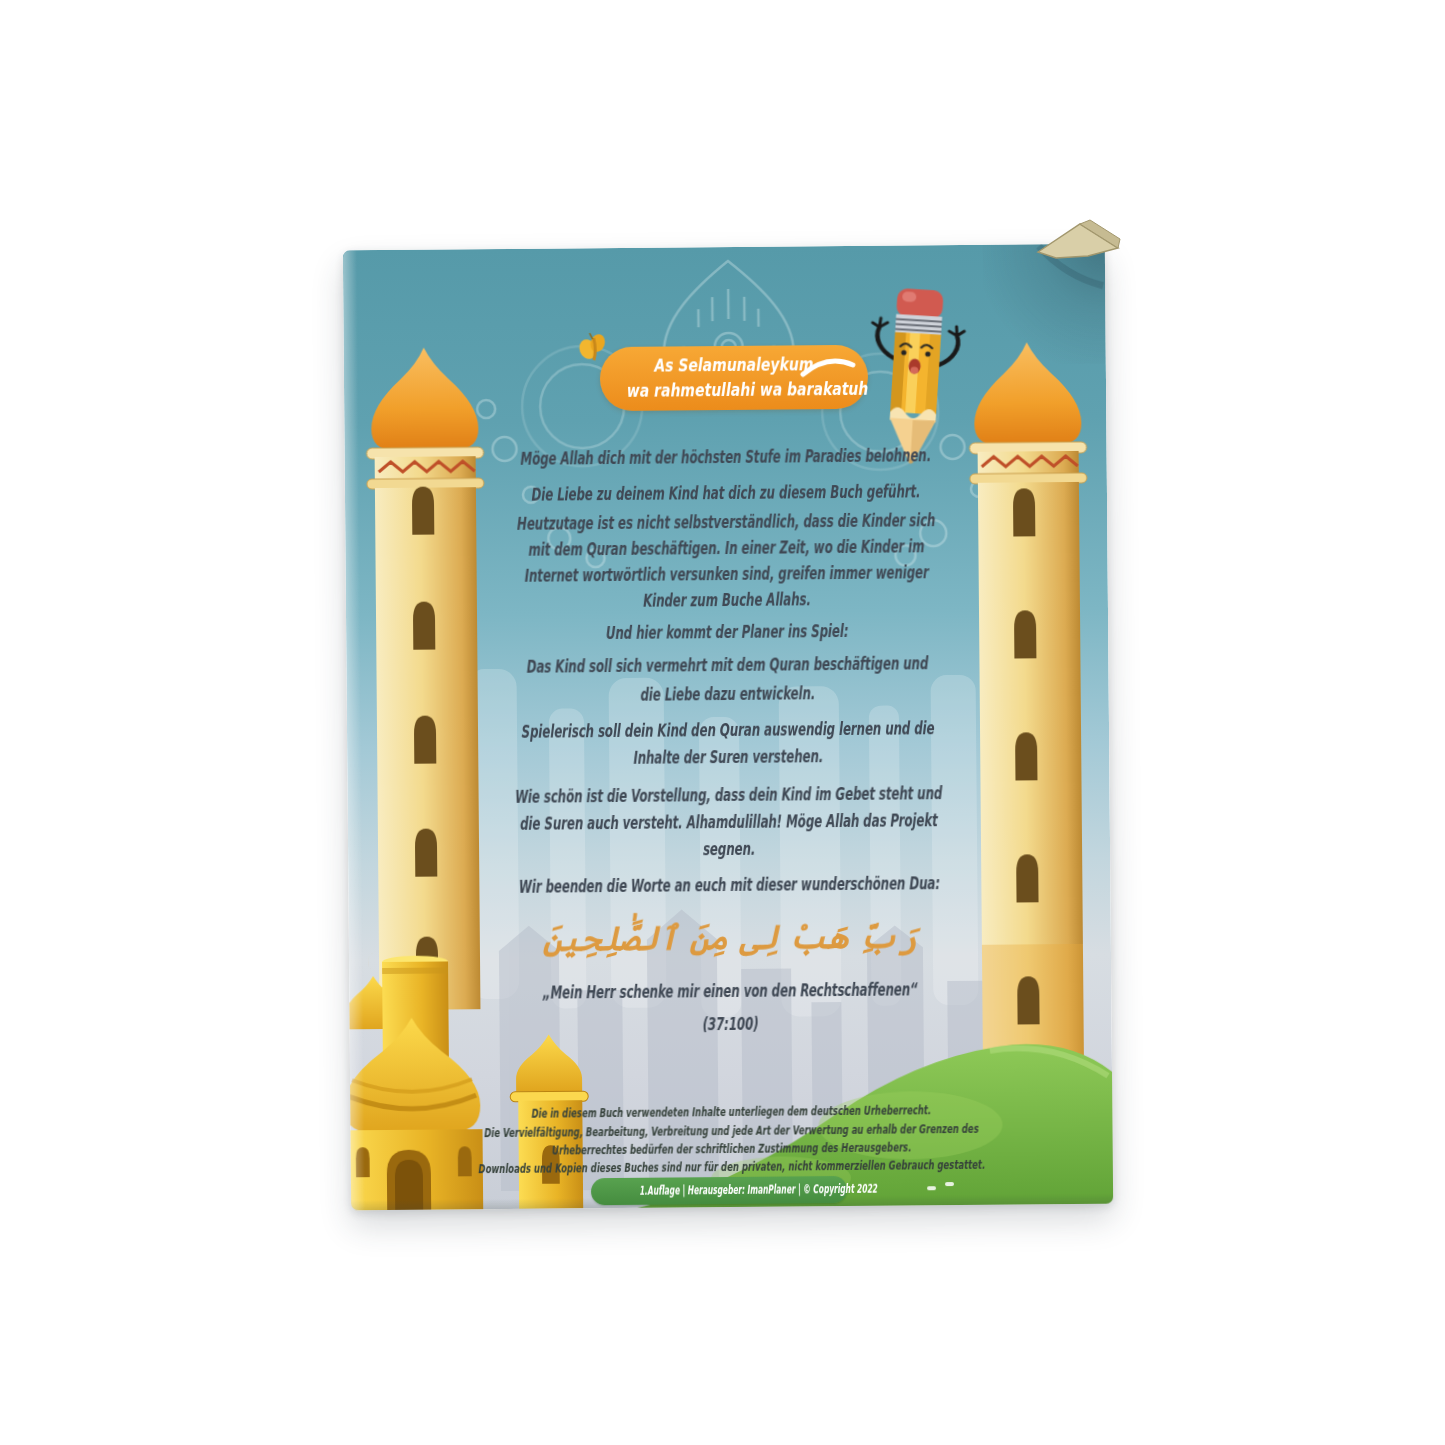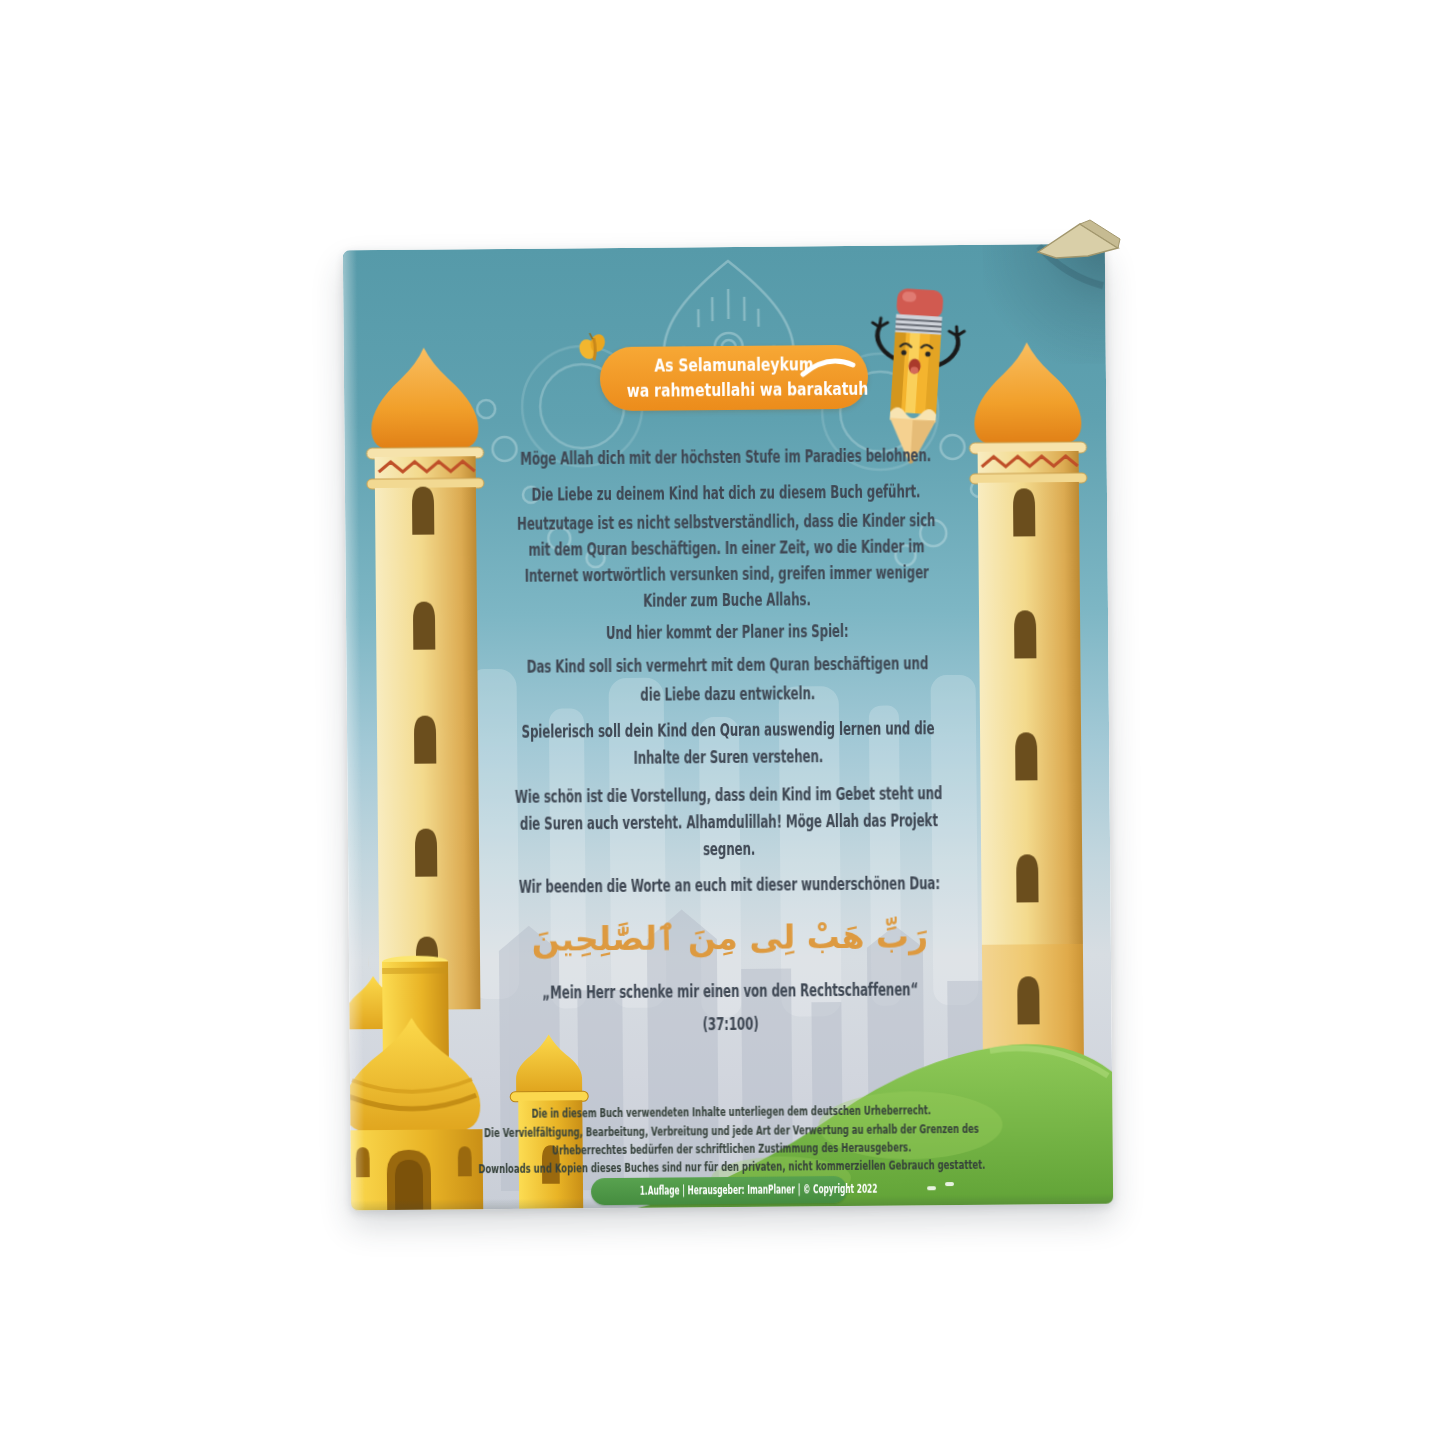--- a/index.html
+++ b/index.html
@@ -1,17 +1,17 @@
 <!DOCTYPE html>
 <html><head>
 <meta charset="utf-8">
 <style>
   html,body{margin:0;padding:0;background:#ffffff;}
   .photo{position:relative;width:1427px;height:1445px;background:#ffffff;overflow:hidden;
-         font-family:"DejaVu Sans",sans-serif;}
+         font-family:"DejaVu Sans",sans-serif;font-style:italic;}
   .book{position:absolute;left:347px;top:247px;width:762px;height:960px;
         transform:rotate(-0.5deg);transform-origin:50% 50%;
         border-radius:7px;overflow:hidden;
         box-shadow:0 16px 32px rgba(40,50,60,.18), 0 3px 9px rgba(40,50,60,.14);}
   .book svg.art{position:absolute;left:0;top:0;}
   .edge-light{position:absolute;left:0;top:0;width:100%;height:100%;pointer-events:none;
         background:linear-gradient(90deg,rgba(255,255,255,.40),rgba(255,255,255,0) 14px),
                    linear-gradient(0deg,rgba(60,70,60,.18),rgba(0,0,0,0) 10px);}
   .corner-flap{position:absolute;left:1028px;top:216px;width:100px;height:60px;z-index:5;}
 

